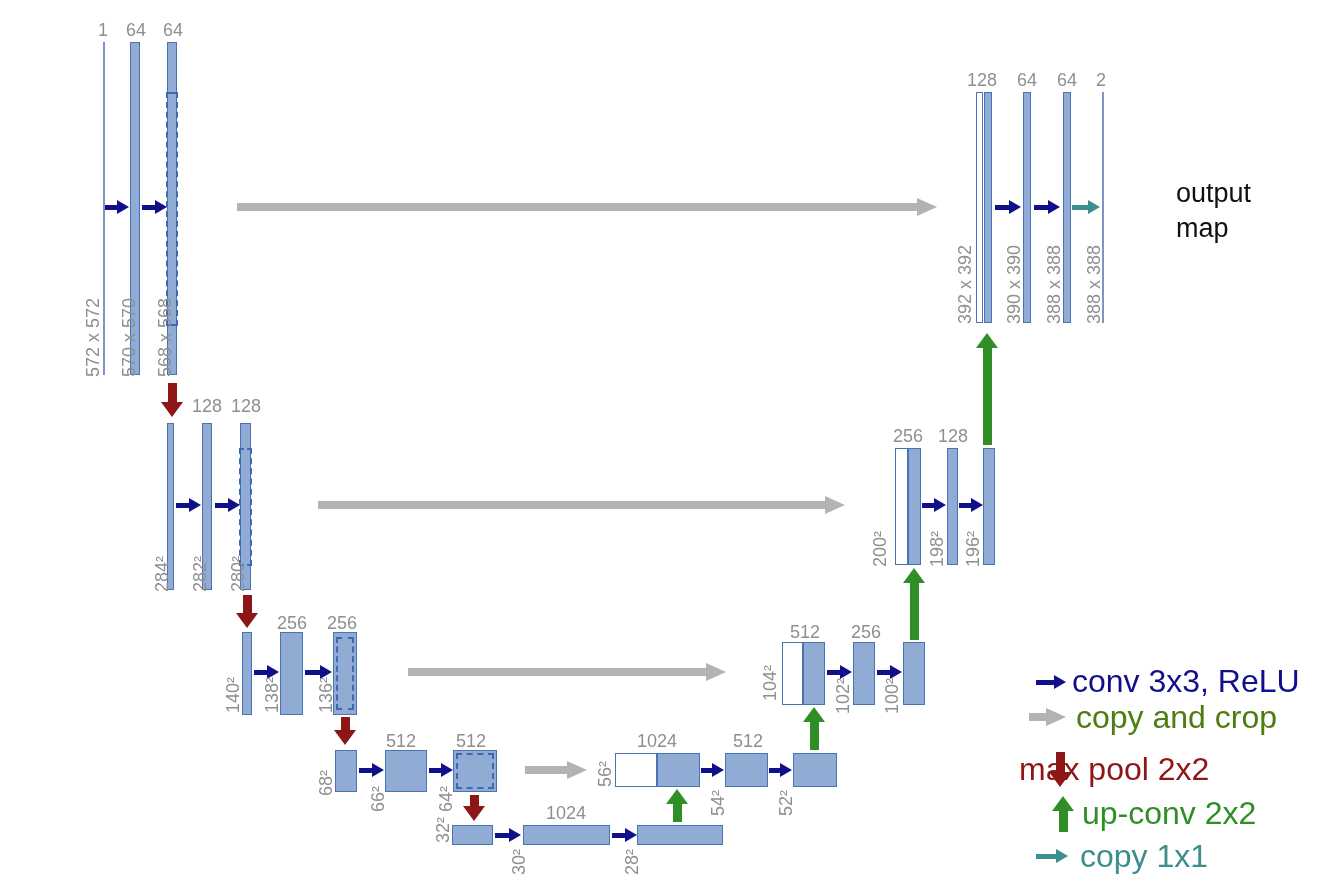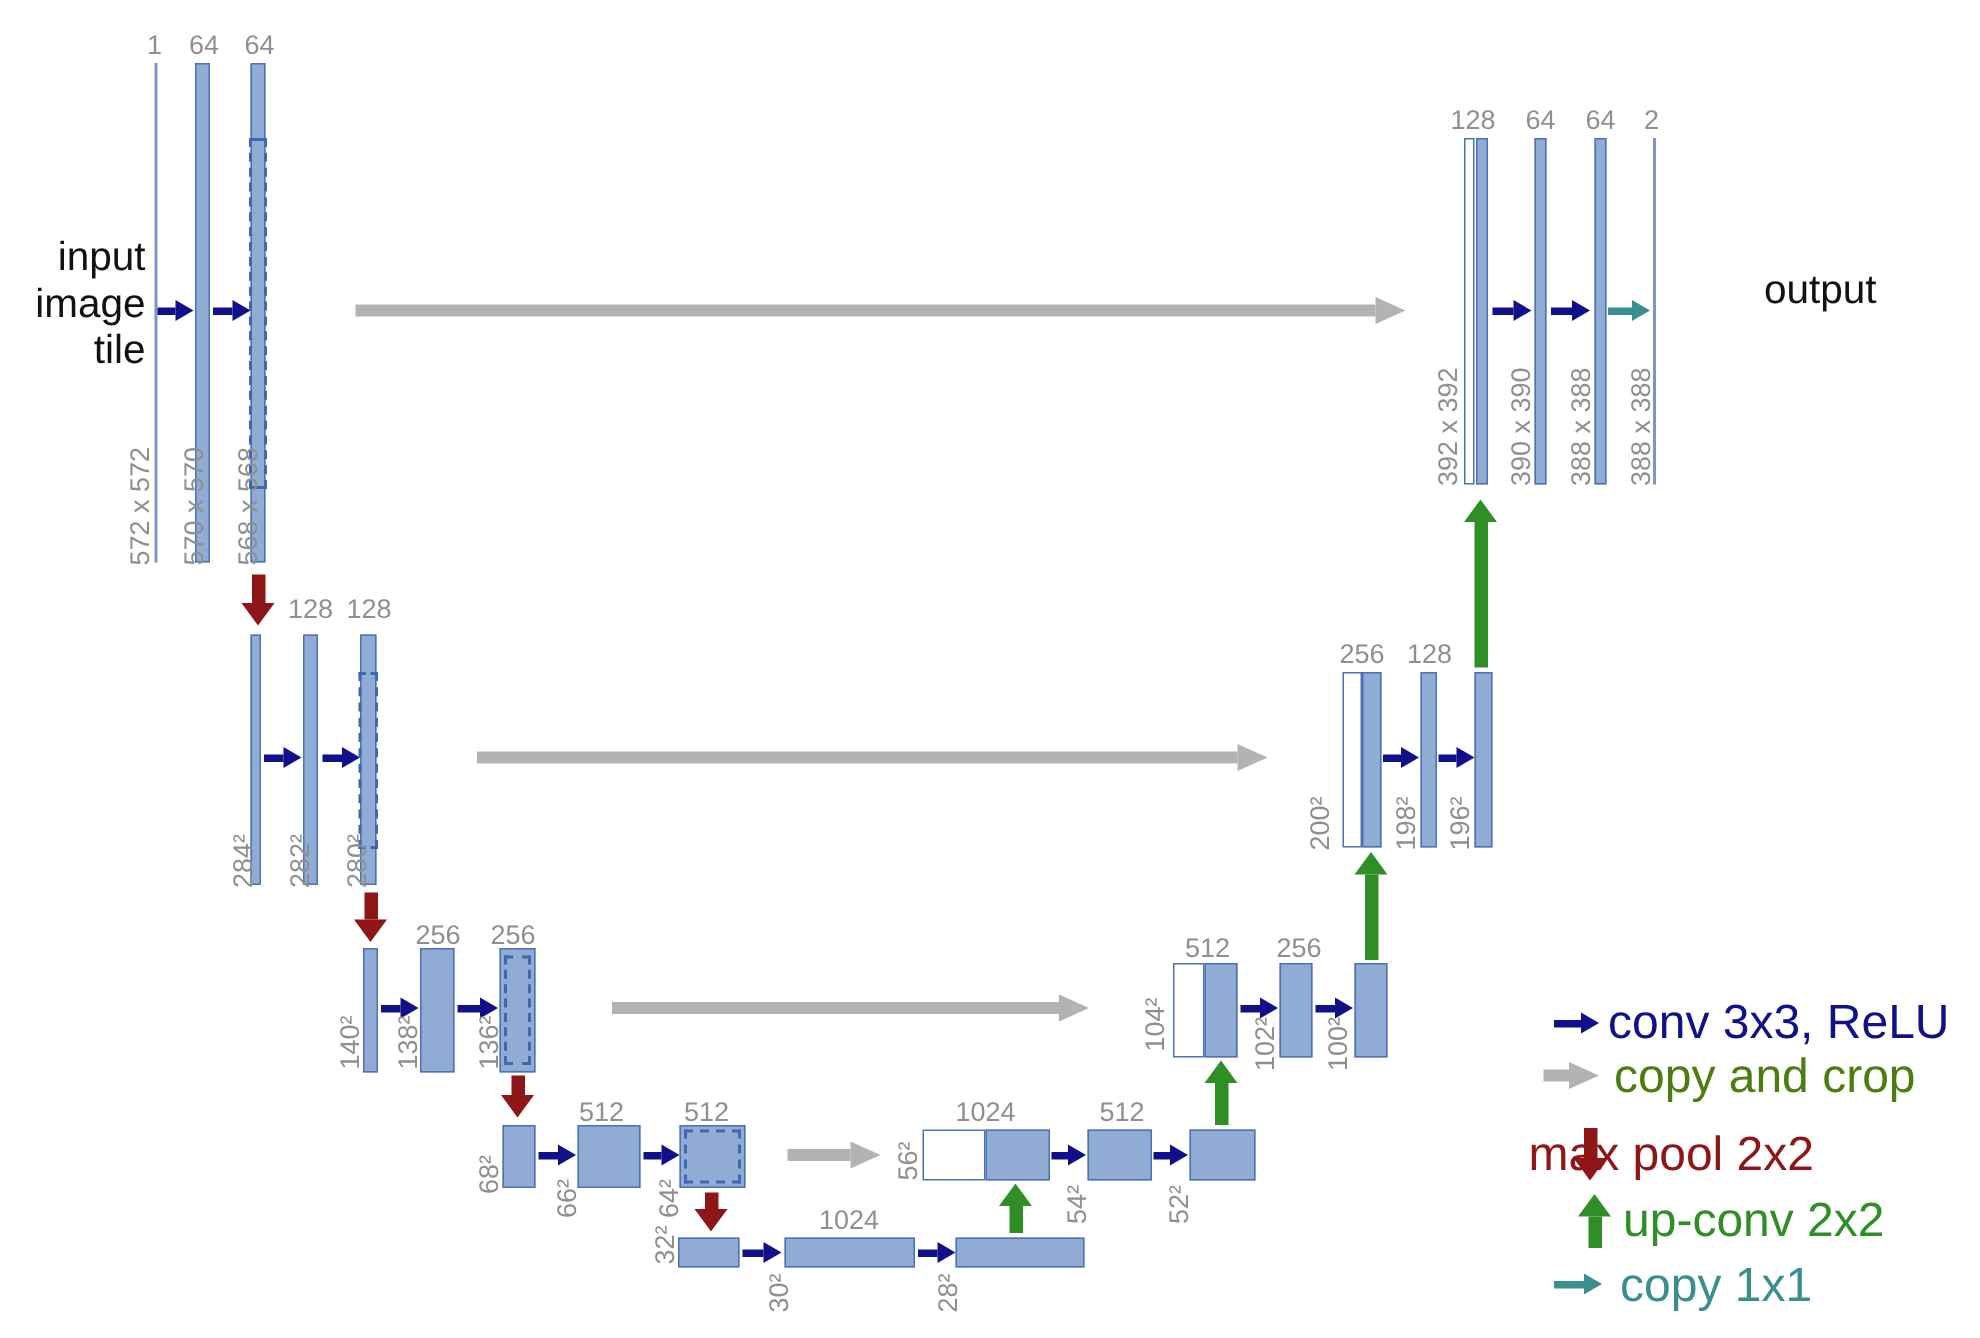--- a/index.html
+++ b/index.html
@@ -34,28 +34,24 @@
   .note{position:absolute;font-size:27px;color:#111;line-height:31px}
   .note div{white-space:nowrap}
   .lgd{position:absolute;font-size:32px;white-space:nowrap;line-height:30px}
   .t-navy{color:#10108a}.t-black{color:#4d7c0f}.t-red{color:#8e1616}.t-green{color:#2f8f26}.t-teal{color:#3a8e8e}
 </style>
 </head>
 <body>
 
 <div class="canvas">
 
-  <div class="note" style="left:10px;top:156px;width:87px;text-align:right">
-    <div>input</div>
-    <div>image</div>
-    <div>tile</div>
-  </div>
 
   <div class="note" style="left:1176px;top:176px;line-height:35px">
     <div>output</div>
+    <div>map</div>
   </div>
 
   <div>
     <div class="vline" style="left:103px;top:42px;height:333px"></div>
     <div class="bar" style="left:130px;top:42px;width:10px;height:333px"></div>
     <div class="bar" style="left:167px;top:42px;width:10px;height:333px"></div>
     <div class="crop" style="left:166px;top:92px;width:12px;height:234px"></div>
     <div class="ar sm c-navy" style="left:105px;top:200px;width:24px"></div>
     <div class="ar sm c-navy" style="left:142px;top:200px;width:25px"></div>
     <div class="clab" style="left:103px;top:20px">1</div>

